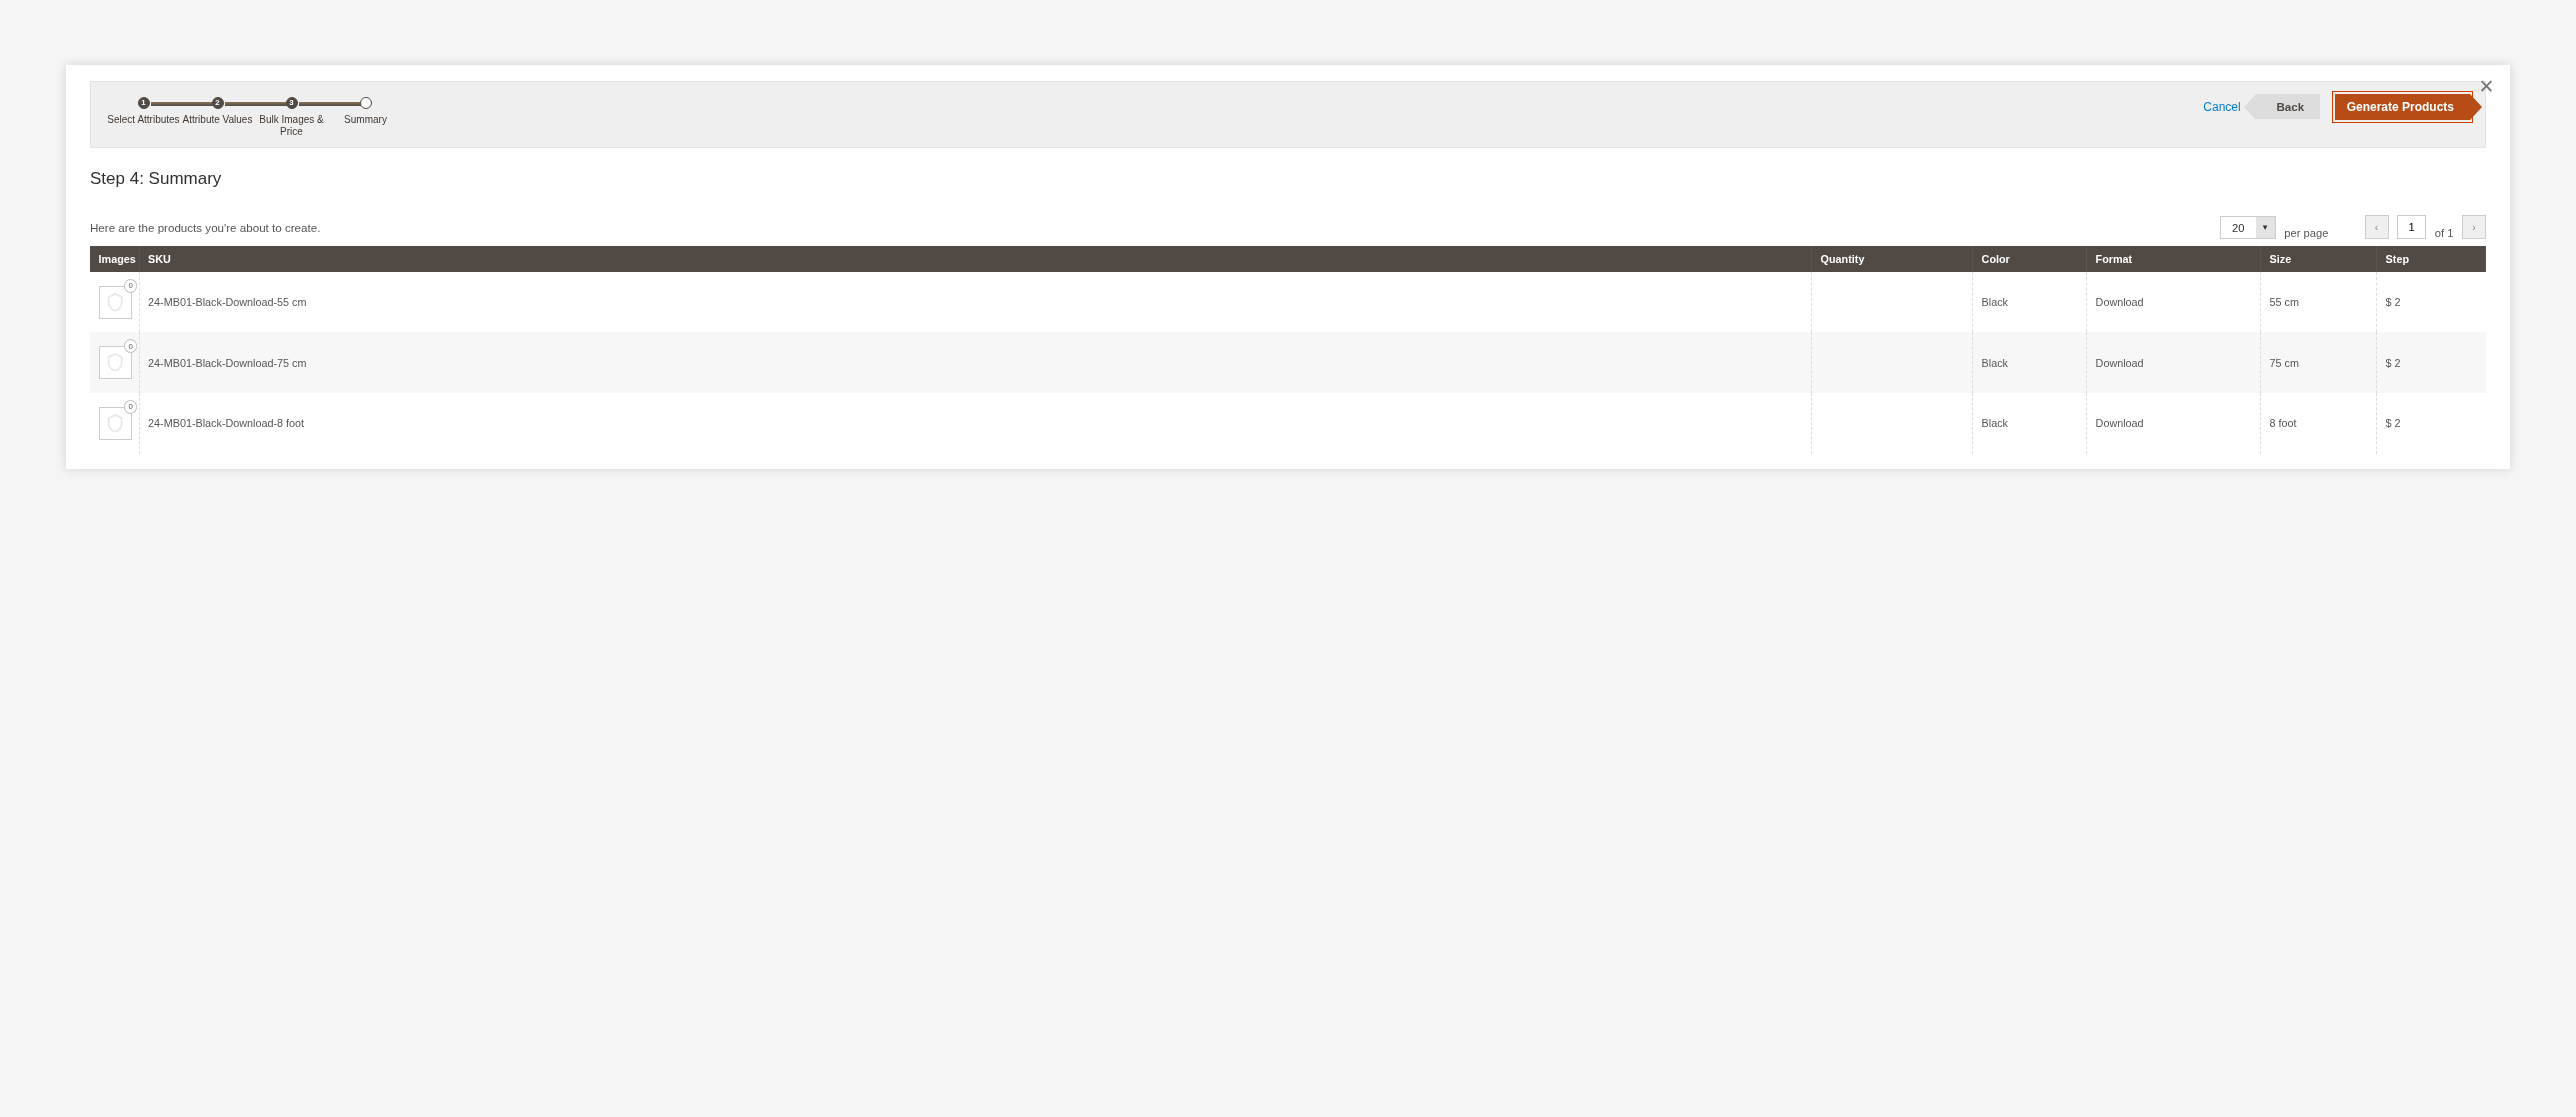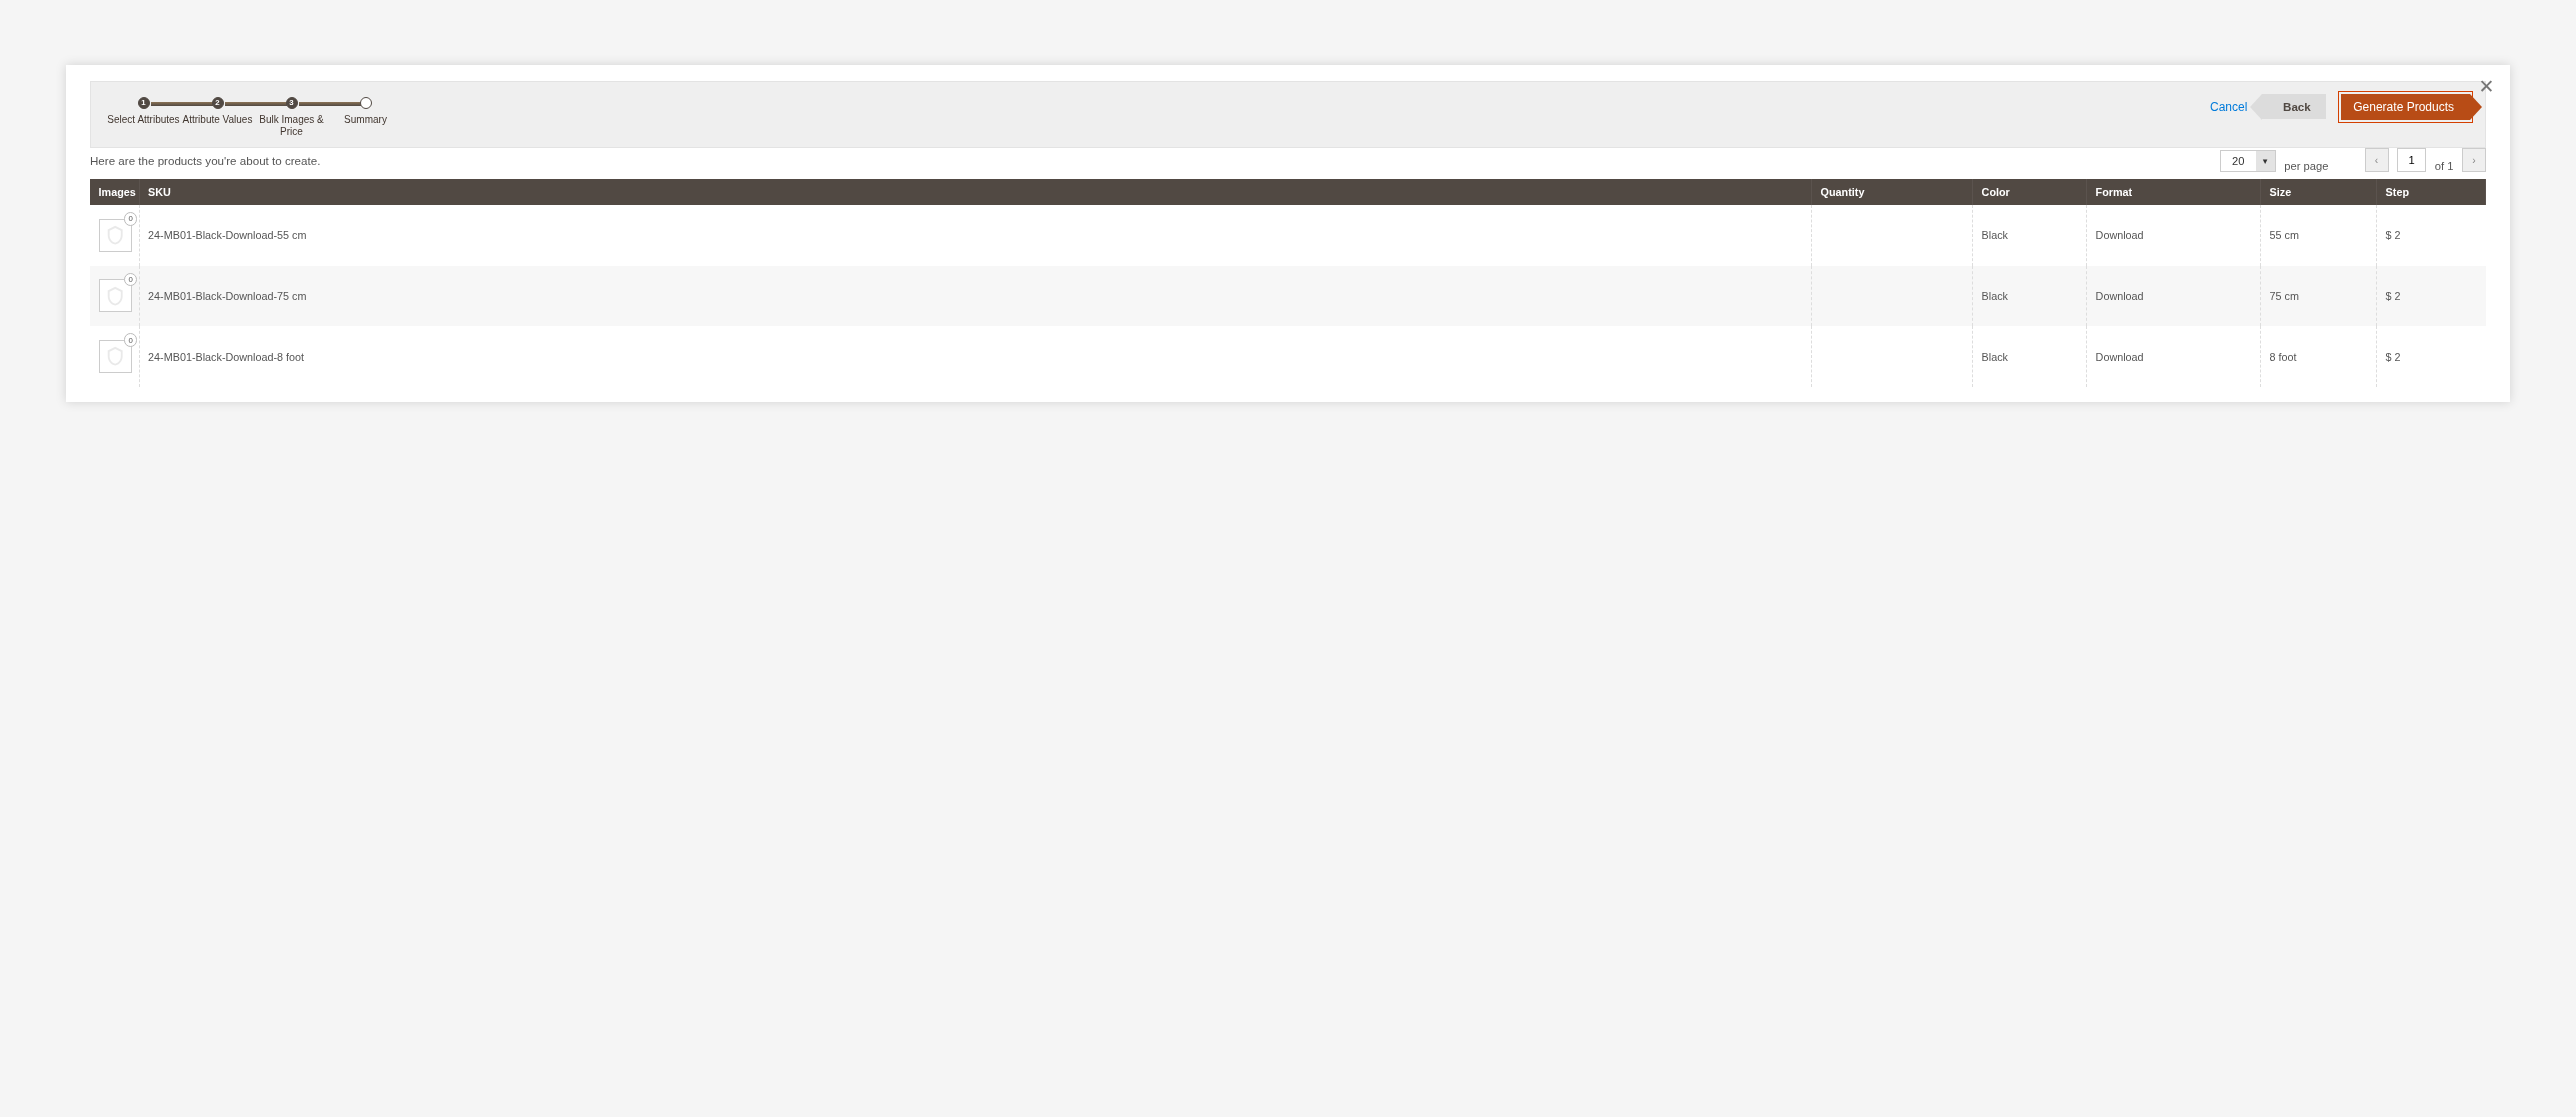--- a/index.html
+++ b/index.html
@@ -112,21 +112,21 @@
       left: -12px; top:0;
       border-top: 13.4px solid transparent;
       border-bottom: 13.4px solid transparent;
       border-right: 12px solid #dcdcdc;
     }
     .btn-generate {
       position: relative;
       background: #b84c16;
       color: #fff;
       border: none;
-      font-weight: 400;
+      font-weight: 700;
       font-size: 12px;
       padding: 6px 15.5px 6px 12px;
       cursor: pointer;
       outline: 1.7px solid #d43f00;
       outline-offset: 2.6px;
     }
     .btn-generate::after {
       content: "";
       position: absolute;
       right: -12px; top:0;
@@ -282,20 +282,21 @@
         <div class="step-label">Summary</div>
       </div>
     </div>
     <div class="actions">
       <button class="btn-cancel">Cancel</button>
       <button class="btn-back">Back</button>
       <button class="btn-generate">Generate Products</button>
     </div>
   </div>
 
+  <div class="step-heading">Step 4: Summary</div>
 
 
   <div class="subtext-row">
     <div class="subtext">Here are the products you're about to create.</div>
     <div class="pager">
       <div class="per-page-box">
         <div class="per-page-num">20</div>
         <div class="per-page-drop">▼</div>
       </div>
       <span class="per-page-label">per page</span>

